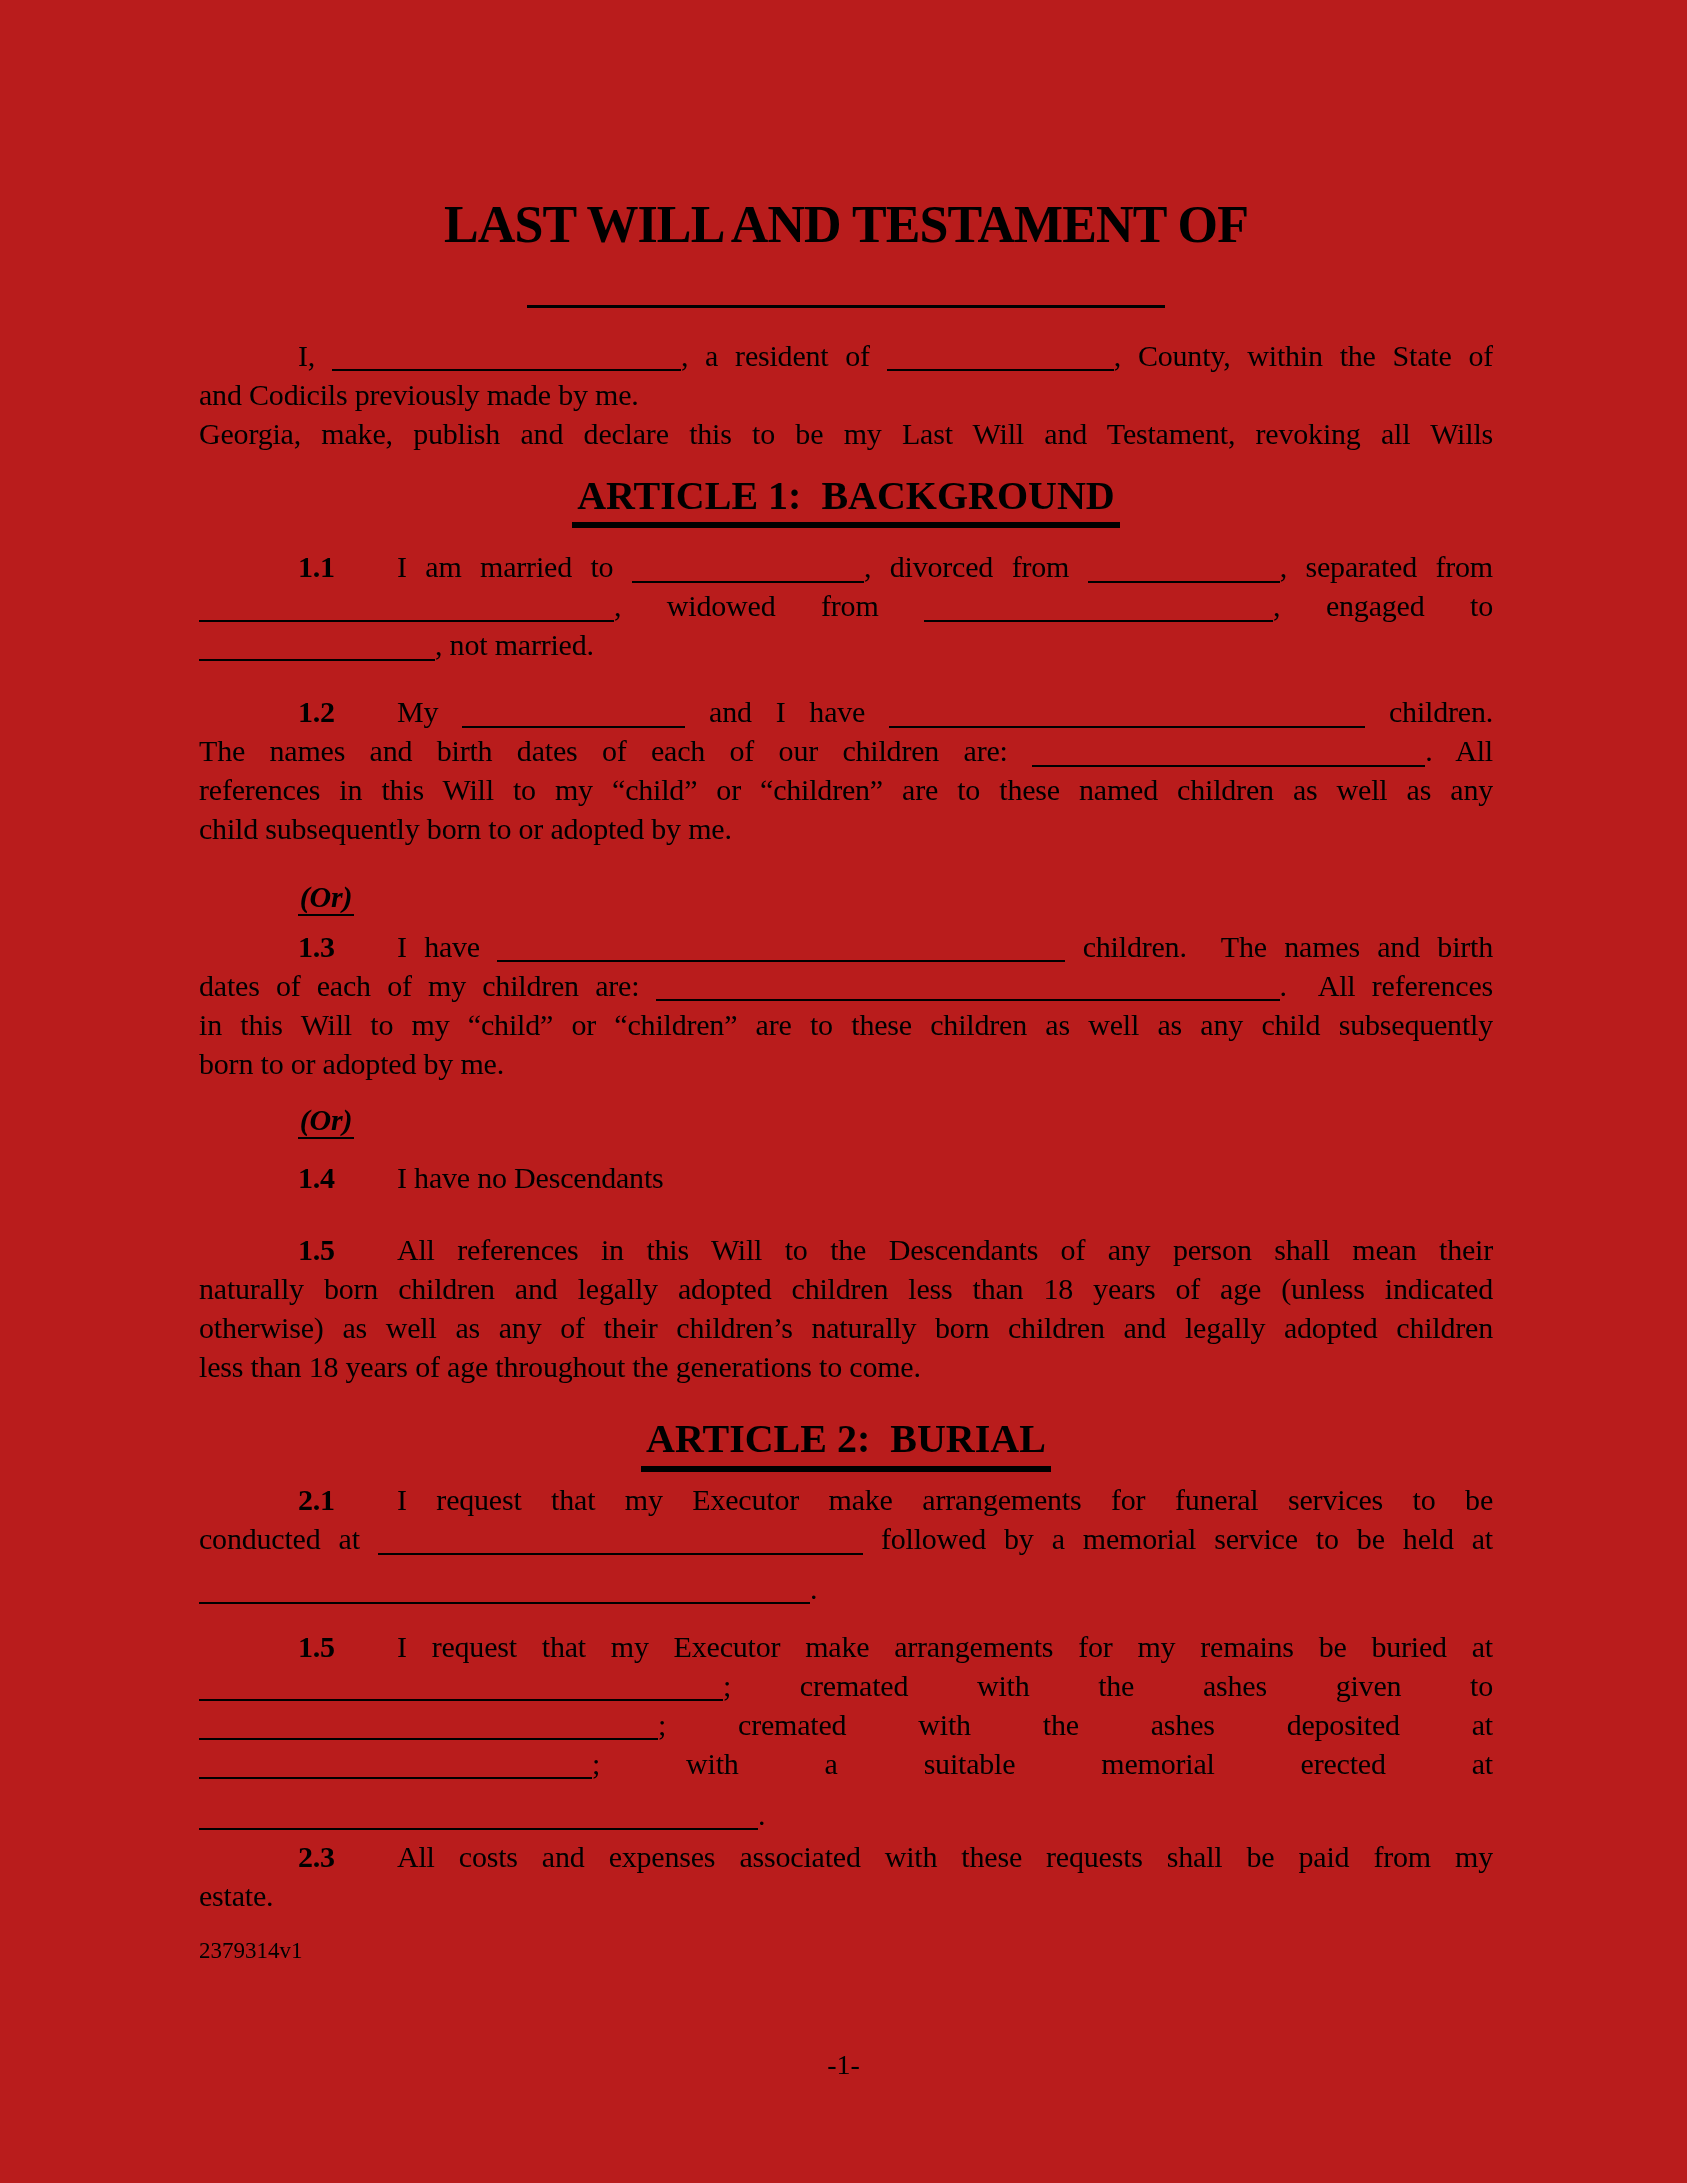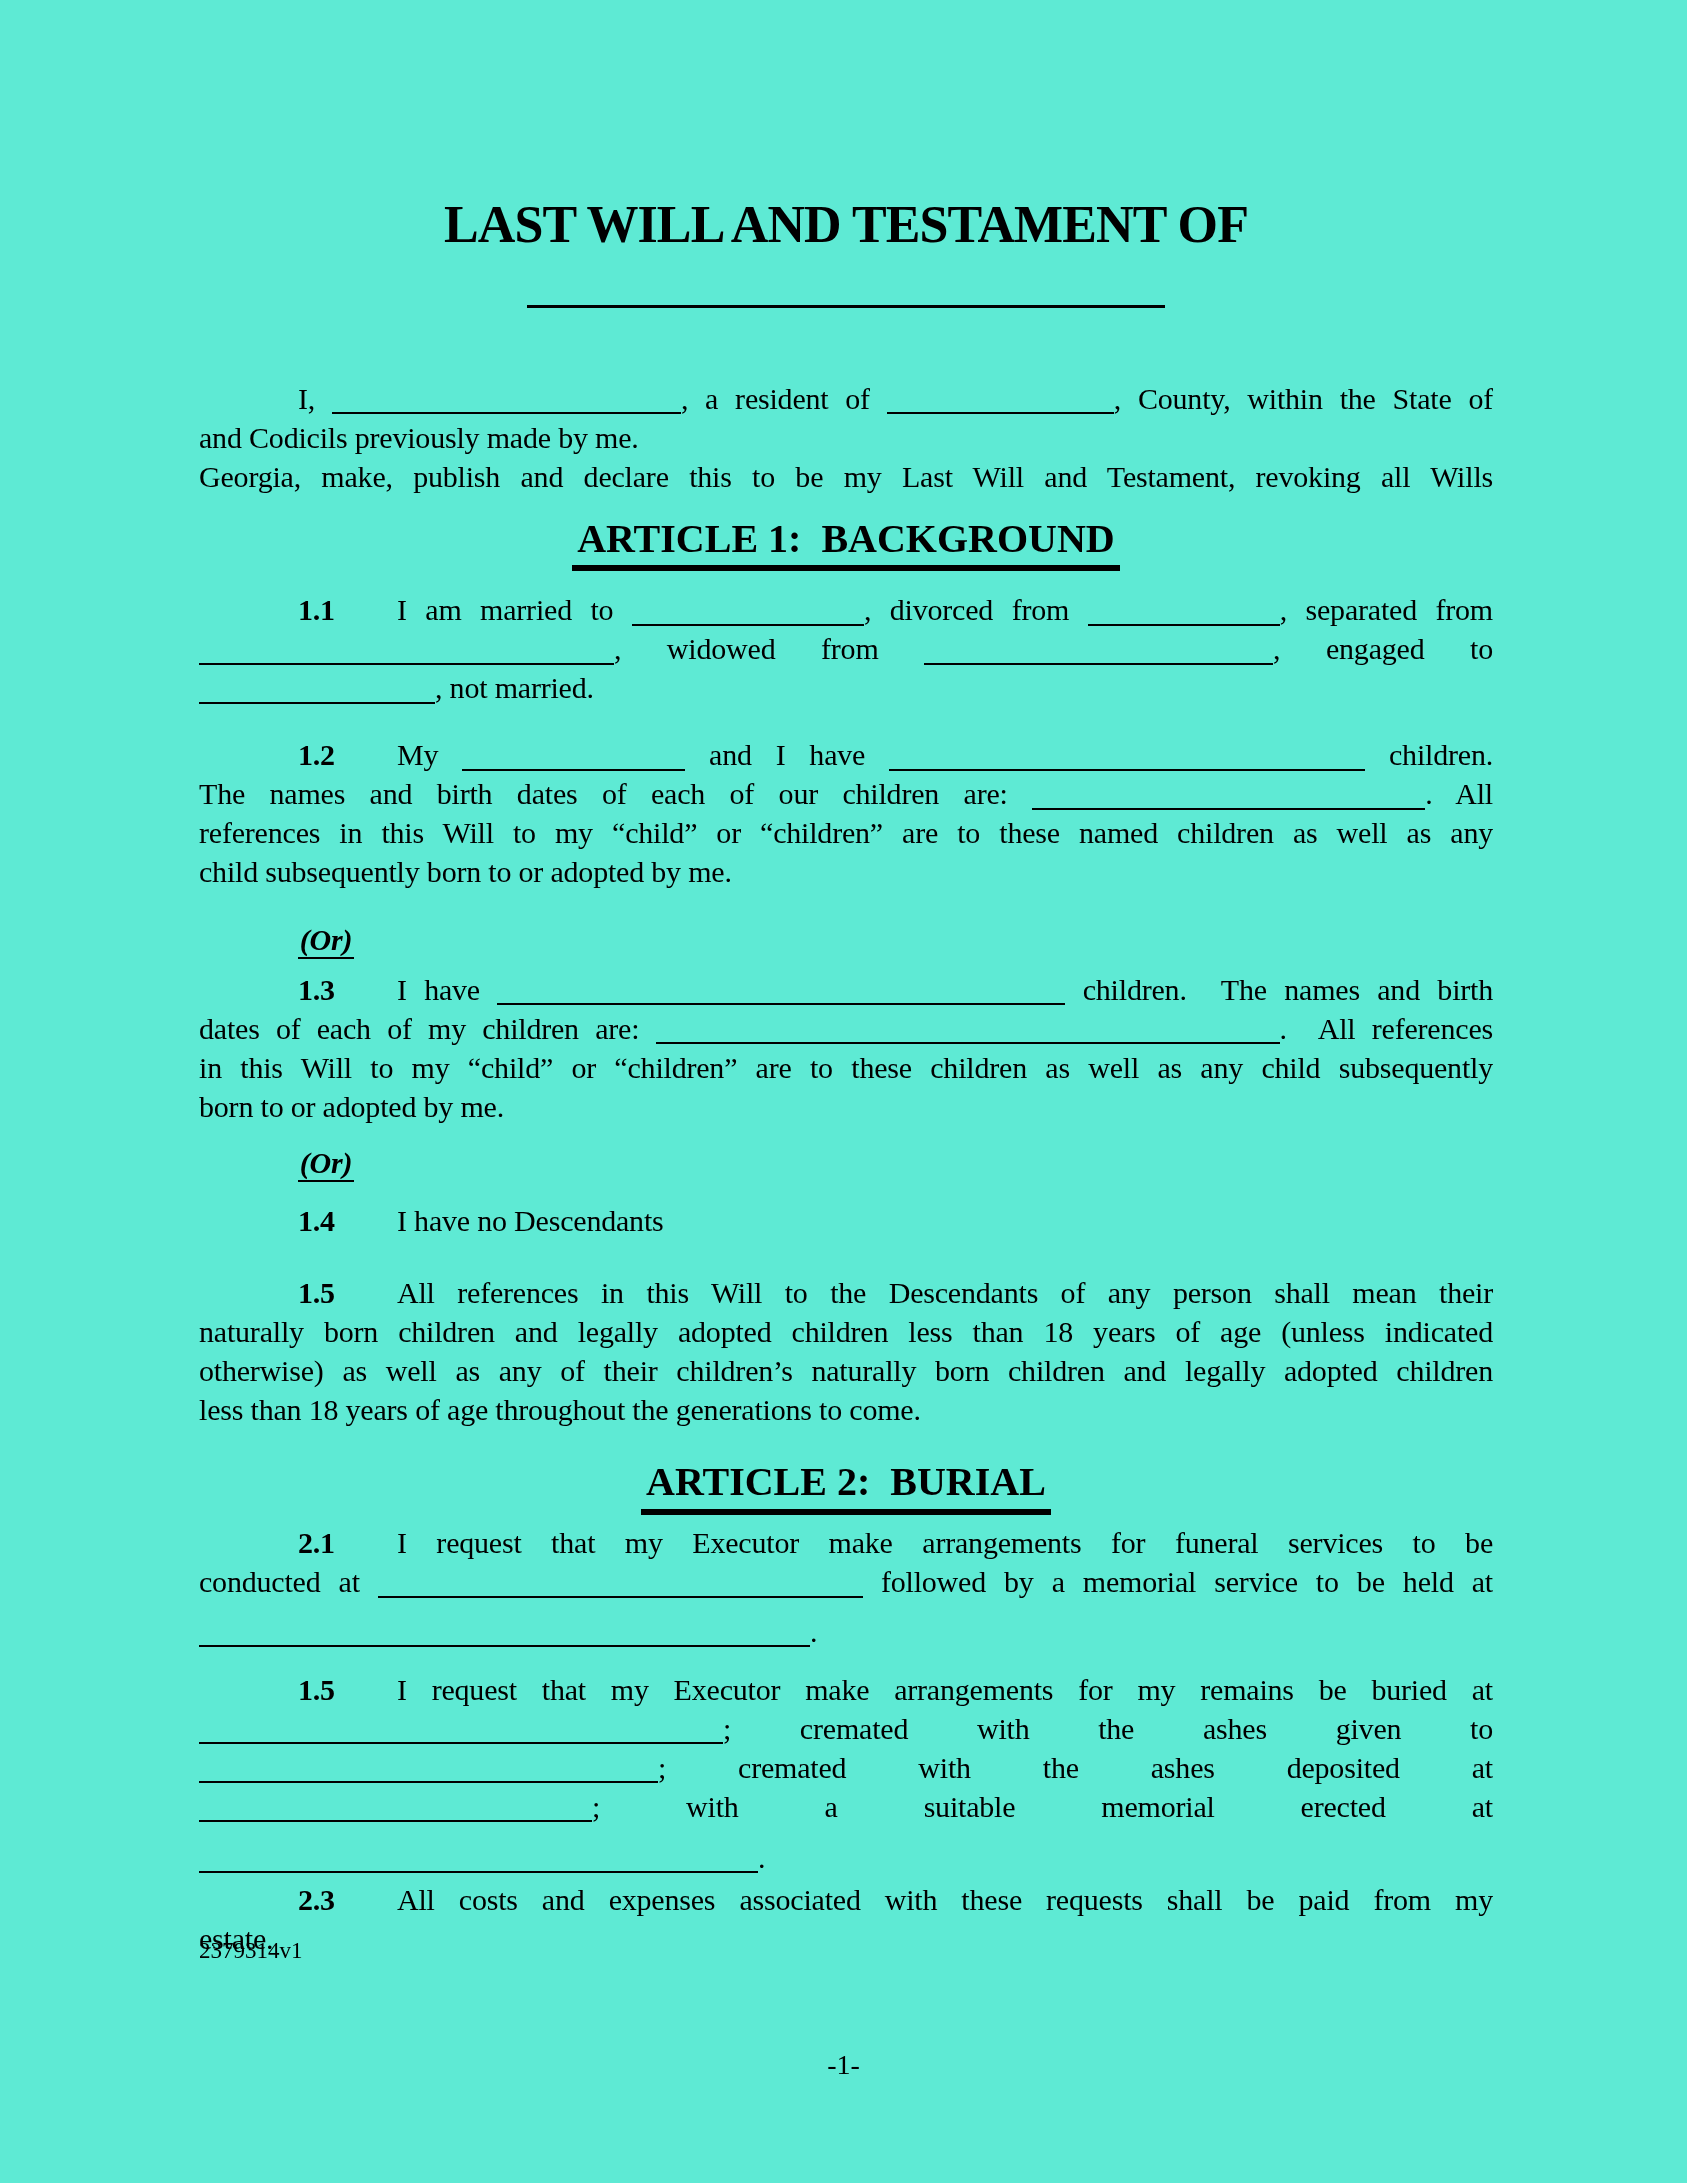--- a/index.html
+++ b/index.html
@@ -1,21 +1,21 @@
 <!DOCTYPE html>
 <html style="font-size:14px"><head>
 <meta charset="utf-8">
 <style>
   html,body{margin:0;padding:0;background:#ffffff;}
   .page{
     position:relative;
     width:1687px;height:2184px;
     box-sizing:border-box;
     padding:199px 194px 0 199px;
-    background:#5eead4;
+    background:#b91c1c;
     color:#000;
     font-family:"Liberation Serif","DejaVu Serif",serif;
     font-size:30px;
     line-height:39px;
     overflow:hidden;
   }
   .doc-title{
     text-align:center;
     font-weight:bold;
     font-size:52px;
@@ -82,21 +82,21 @@
     font-size:28px;line-height:28px;
   }
 </style>
 </head>
 <body>
 
 <div class="page">
   <div class="doc-title">LAST WILL AND TESTAMENT OF</div>
   <div class="title-blank" style="width: 638px;"></div>
   <main>
-      <div class="para" style="margin-top: 71px;">
+      <div class="para" style="margin-top: 28px;">
         <div class="line" style="padding-left: 99px;"><span class="seg">I, </span><span class="blank" style="width: 349px;"></span><span class="seg">, a resident of </span><span class="blank" style="width: 227px;"></span><span class="seg">, County, within the State of</span></div>
         <div class="line left"><span class="seg">and Codicils previously made by me.</span></div>
         <div class="line"><span class="seg">Georgia, make, publish and declare this to be my Last Will and Testament, revoking all Wills</span></div>
       </div>
       <div class="heading" style="margin-top: 21px;"><span class="heading-text">ARTICLE 1:&nbsp; BACKGROUND</span></div>
       <div class="para" style="margin-top: 19px;">
         <div class="line" style="padding-left: 99px;"><span class="num">1.1</span><span class="seg">I am married to </span><span class="blank" style="width: 232px;"></span><span class="seg">, divorced from </span><span class="blank" style="width: 192px;"></span><span class="seg">, separated from</span></div>
         <div class="line"><span class="blank" style="width: 415px;"></span><span class="seg">, widowed from </span><span class="blank" style="width: 349px;"></span><span class="seg">, engaged to</span></div>
         <div class="line left"><span class="blank" style="width: 236px;"></span><span class="seg">, not married.</span></div>
       </div>

